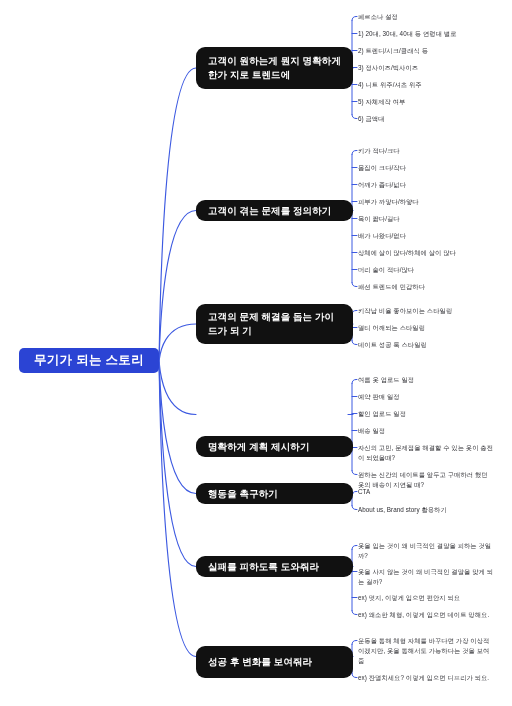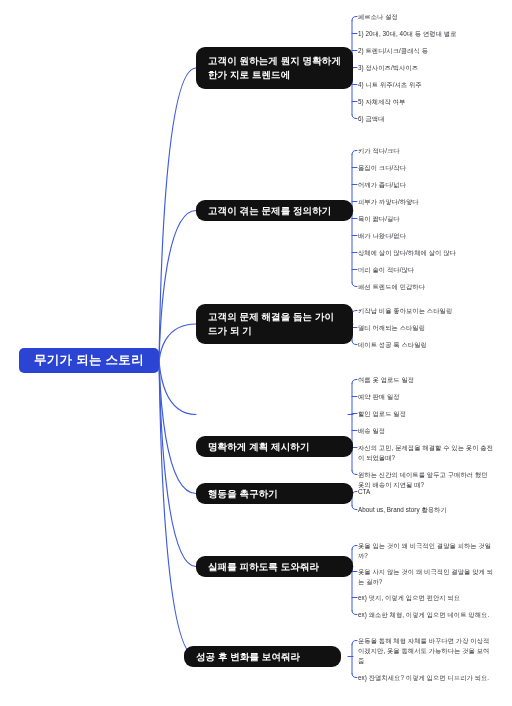--- a/index.html
+++ b/index.html
@@ -166,21 +166,21 @@
   </div>
 
   <div class="node branch-node branch" style="left:196px; top:483px; width:157px; height:21px;">
     <span>행동을 촉구하기</span>
   </div>
 
   <div class="node branch-node branch" style="left:196px; top:556px; width:157px; height:21px;">
     <span>실패를 피하도록 도와줘라</span>
   </div>
 
-  <div class="node branch-node branch" style="left:184px; top:646px; width:157px; height:21px;">
+  <div class="node branch-node branch" style="left:196px; top:646px; width:157px; height:32px;">
     <span>성공 후 변화를 보여줘라</span>
   </div>
 
   <div id="leaf-layer">
       <div class="leaf" style="left: 358px; top: 12px; width: 150px;">페르소나 설정</div>
       <div class="leaf" style="left: 358px; top: 29px; width: 150px;">1) 20대, 30대, 40대 등 연령대 별로</div>
       <div class="leaf" style="left: 358px; top: 46px; width: 150px;">2) 트렌디/시크/클래식 등</div>
       <div class="leaf" style="left: 358px; top: 63px; width: 150px;">3) 정사이즈/빅사이즈</div>
       <div class="leaf" style="left: 358px; top: 80px; width: 150px;">4) 니트 위주/셔츠 위주</div>
       <div class="leaf" style="left: 358px; top: 97px; width: 150px;">5) 자체제작 여부</div>

